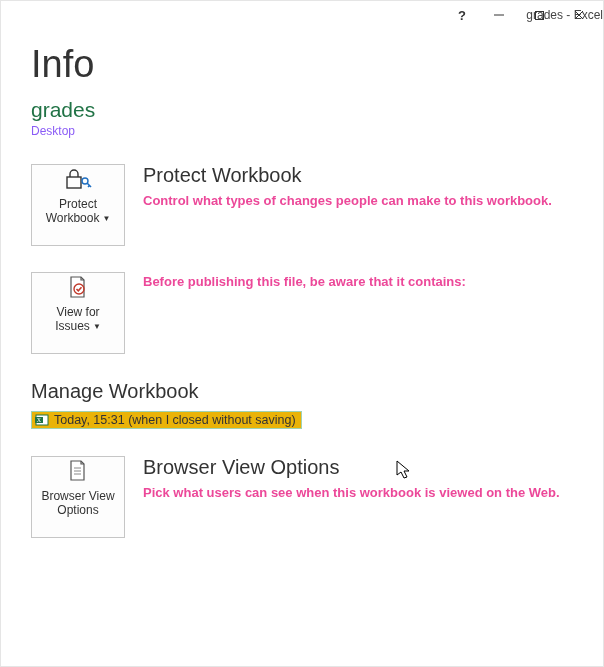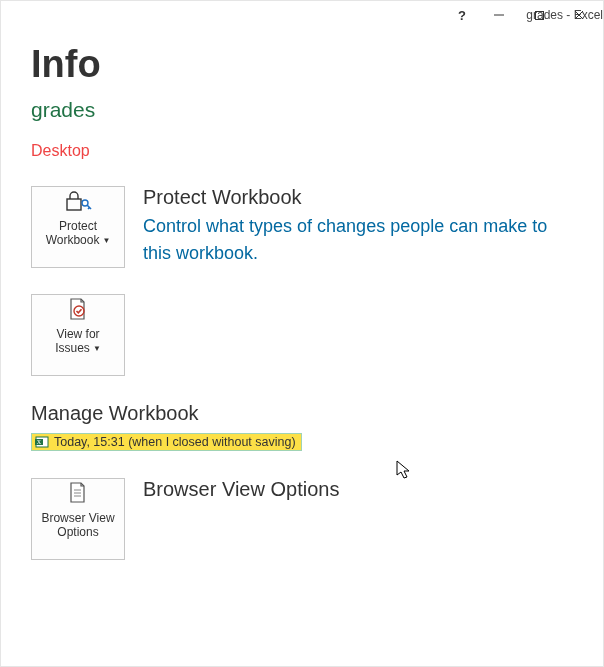--- a/index.html
+++ b/index.html
@@ -44,34 +44,34 @@
     color: #333;
     cursor: pointer;
   }
   .tctrl.help { width: 34px; font-weight: bold; font-size: 13px; }
 
   .content {
     padding: 14px 30px 30px 30px;
   }
   h1.page-title {
     font-size: 38px;
-    font-weight: 700;
+    font-weight: 400;
     color: #333;
     margin-bottom: 10px;
   }
   .doc-name {
     font-size: 21px;
     font-weight: 400;
     color: #217346;
     margin-top: 12px;
   }
   .doc-path {
-    font-size: 16px;
-    color: #ef4444;
-    margin-top: 20px;
+    font-size: 12px;
+    color: #8b5cf6;
+    margin-top: 2px;
   }
 
   .section {
     display: flex;
     align-items: flex-start;
     margin-top: 26px;
     gap: 18px;
   }
   .section:first-of-type { margin-top: 20px; }
 
@@ -109,43 +109,44 @@
   }
 
   .section-body { flex: 1; padding-top: 0px; }
   .section-title {
     font-size: 20px;
     font-weight: 400;
     color: #333;
     margin-bottom: 4px;
   }
   .section-desc {
-    font-size: 18px;
-    color: #0369a1;
+    font-size: 13px;
+    color: #ec4899;
     line-height: 1.5;
+    font-weight: bold;
   }
   ul.bullets {
     list-style: none;
     margin-top: 2px;
     padding-left: 18px;
   }
   ul.bullets li::before {
     content: "■";
     font-size: 7px;
     position: relative;
     top: -2px;
     margin-right: 10px;
     color: #333;
   }
 
   .version-item {
     display: inline-flex;
     align-items: center;
     border: 1px solid #9fd3b5;
-    background: #fde047;
+    background: #eab308;
     padding: 1px 5px 1px 3px;
     font-size: 12.5px;
     color: #333;
     margin-top: 4px;
     cursor: pointer;
     gap: 5px;
   }
   .version-item svg { flex: none; }
 
   .cursor-img {
@@ -211,20 +212,21 @@
         <svg width="24" height="24" viewBox="0 0 24 24">
           <path d="M5 2 h10 l3 3 v17 h-13 z" fill="#fff" stroke="#555" stroke-width="1.2"></path>
           <path d="M15 2 v3 h3" fill="none" stroke="#555" stroke-width="1.2"></path>
           <circle cx="13" cy="14" r="5" fill="none" stroke="#c0392b" stroke-width="1.4"></circle>
           <path d="M10.5 14 l1.8 1.8 l3.2 -3.5" fill="none" stroke="#c0392b" stroke-width="1.6"></path>
         </svg>
       </div>
       <div class="tile-label"><span>View for Issues</span><span class="caret">▼</span></div>
     </div>
     <div class="section-body">
+      <div class="section-desc">Before publishing this file, be aware that it contains:</div>
     </div>
   </div>
 
   <div class="section">
     <div class="section-body">
       <div class="section-title">Manage Workbook</div>
       <div class="version-item">
         <svg width="14" height="14" viewBox="0 0 14 14">
           <rect x="1" y="2" width="12" height="10" fill="#fff" stroke="#217346" stroke-width="1"></rect>
           <rect x="0" y="4" width="8" height="6" fill="#217346"></rect>
@@ -243,19 +245,20 @@
           <path d="M15 2 v3 h3" fill="none" stroke="#555" stroke-width="1.2"></path>
           <line x1="8" y1="9" x2="15" y2="9" stroke="#888" stroke-width="1"></line>
           <line x1="8" y1="12" x2="15" y2="12" stroke="#888" stroke-width="1"></line>
           <line x1="8" y1="15" x2="15" y2="15" stroke="#888" stroke-width="1"></line>
         </svg>
       </div>
       <div class="tile-label"><span>Browser View Options</span></div>
     </div>
     <div class="section-body">
       <div class="section-title">Browser View Options</div>
+      <div class="section-desc">Pick what users can see when this workbook is viewed on the Web.</div>
     </div>
   </div>
 </div>
 
 <svg class="cursor-img" width="18" height="20" viewBox="0 0 18 20">
   <path d="M1 1 L1 15 L5 12 L8 18 L11 17 L8 11 L13 11 Z" fill="#fff" stroke="#000" stroke-width="1"></path>
 </svg>
 
 </body></html>

